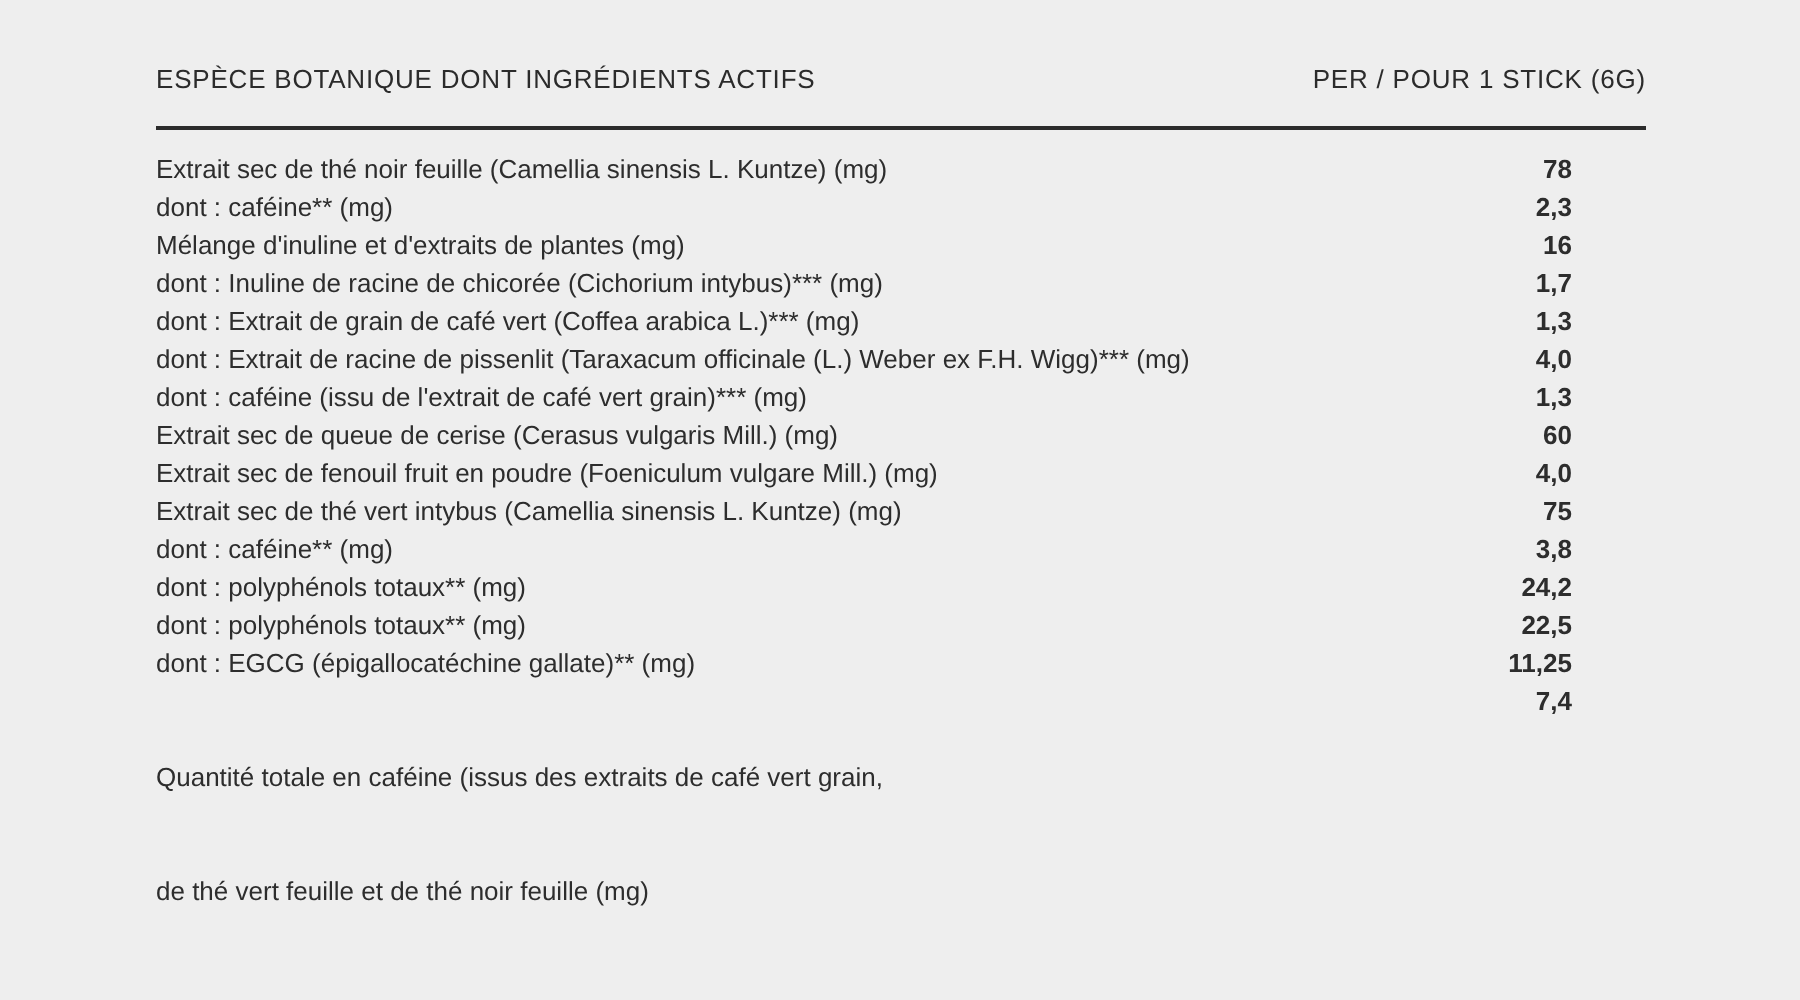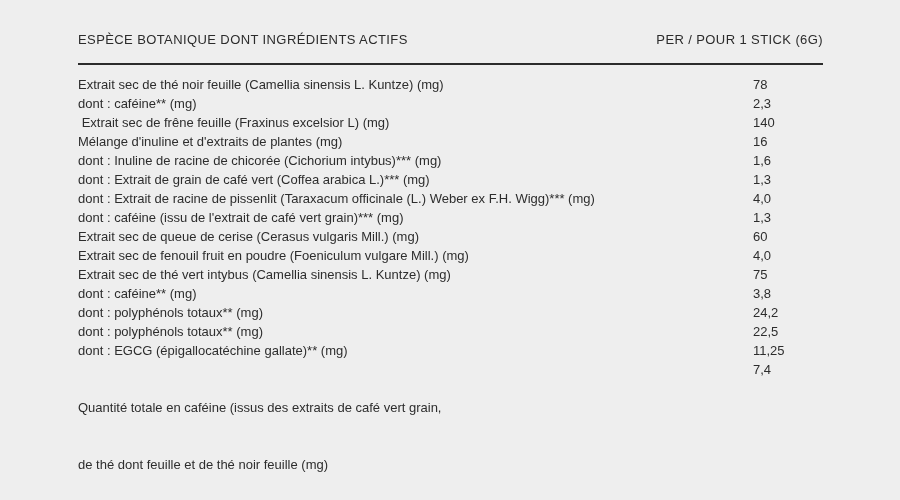--- a/index.html
+++ b/index.html
@@ -36,21 +36,23 @@
     font-size: 13px;
     line-height: 19px;
   }
   .label {
     flex: 1 1 auto;
     white-space: pre-wrap;
   }
   .value {
     flex: 0 0 auto;
     min-width: 70px;
+    text-align: right;
     padding-right: 37px;
+    font-weight: bold;
   }
 </style>
 </head>
 <body>
 
 <div class="page">
 
   <div class="header-row">
     <span>ESPÈCE BOTANIQUE DONT INGRÉDIENTS ACTIFS</span>
     <span>PER / POUR 1 STICK (6G)</span>
@@ -61,30 +63,26 @@
   <div class="rows">
     <div class="row">
       <div class="label">Extrait sec de thé noir feuille (Camellia sinensis L. Kuntze) (mg)</div>
       <div class="value">78</div>
     </div>
     <div class="row">
       <div class="label">dont : caféine** (mg)</div>
       <div class="value">2,3</div>
     </div>
     <div class="row">
-      <div class="label"> Extrait sec de frêne feuille (Fraxinus excelsior L) (mg)</div>
-      <div class="value">140</div>
-    </div>
-    <div class="row">
       <div class="label">Mélange d'inuline et d'extraits de plantes (mg)</div>
       <div class="value">16</div>
     </div>
     <div class="row">
       <div class="label">dont : Inuline de racine de chicorée (Cichorium intybus)*** (mg)</div>
-      <div class="value">1,6</div>
+      <div class="value">1,7</div>
     </div>
     <div class="row">
       <div class="label">dont : Extrait de grain de café vert (Coffea arabica L.)*** (mg)</div>
       <div class="value">1,3</div>
     </div>
     <div class="row">
       <div class="label">dont : Extrait de racine de pissenlit (Taraxacum officinale (L.) Weber ex F.H. Wigg)*** (mg)</div>
       <div class="value">4,0</div>
     </div>
     <div class="row">
@@ -115,19 +113,19 @@
       <div class="label">dont : polyphénols totaux** (mg)</div>
       <div class="value">22,5</div>
     </div>
     <div class="row">
       <div class="label">dont : EGCG (épigallocatéchine gallate)** (mg)</div>
       <div class="value">11,25</div>
     </div>
     <div class="row">
       <div class="label">
         <div>Quantité totale en caféine (issus des extraits de café vert grain,</div>
-        <div>de thé dont feuille et de thé noir feuille (mg)</div>
+        <div>de thé vert feuille et de thé noir feuille (mg)</div>
       </div>
       <div class="value">7,4</div>
     </div>
   </div>
 
 </div>
 
 </body></html>

